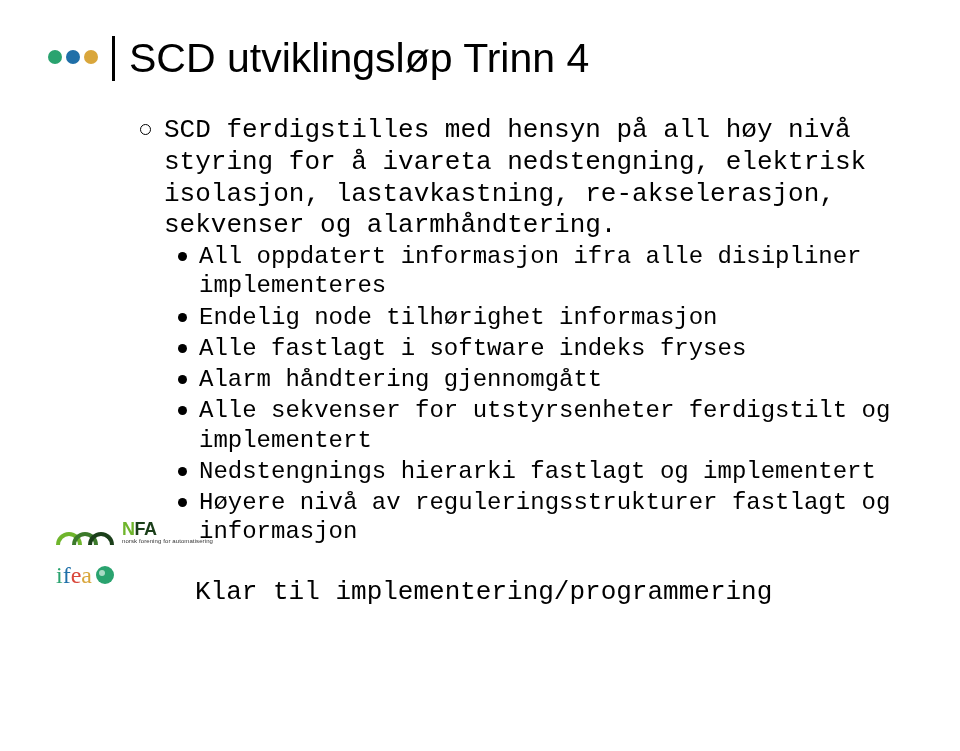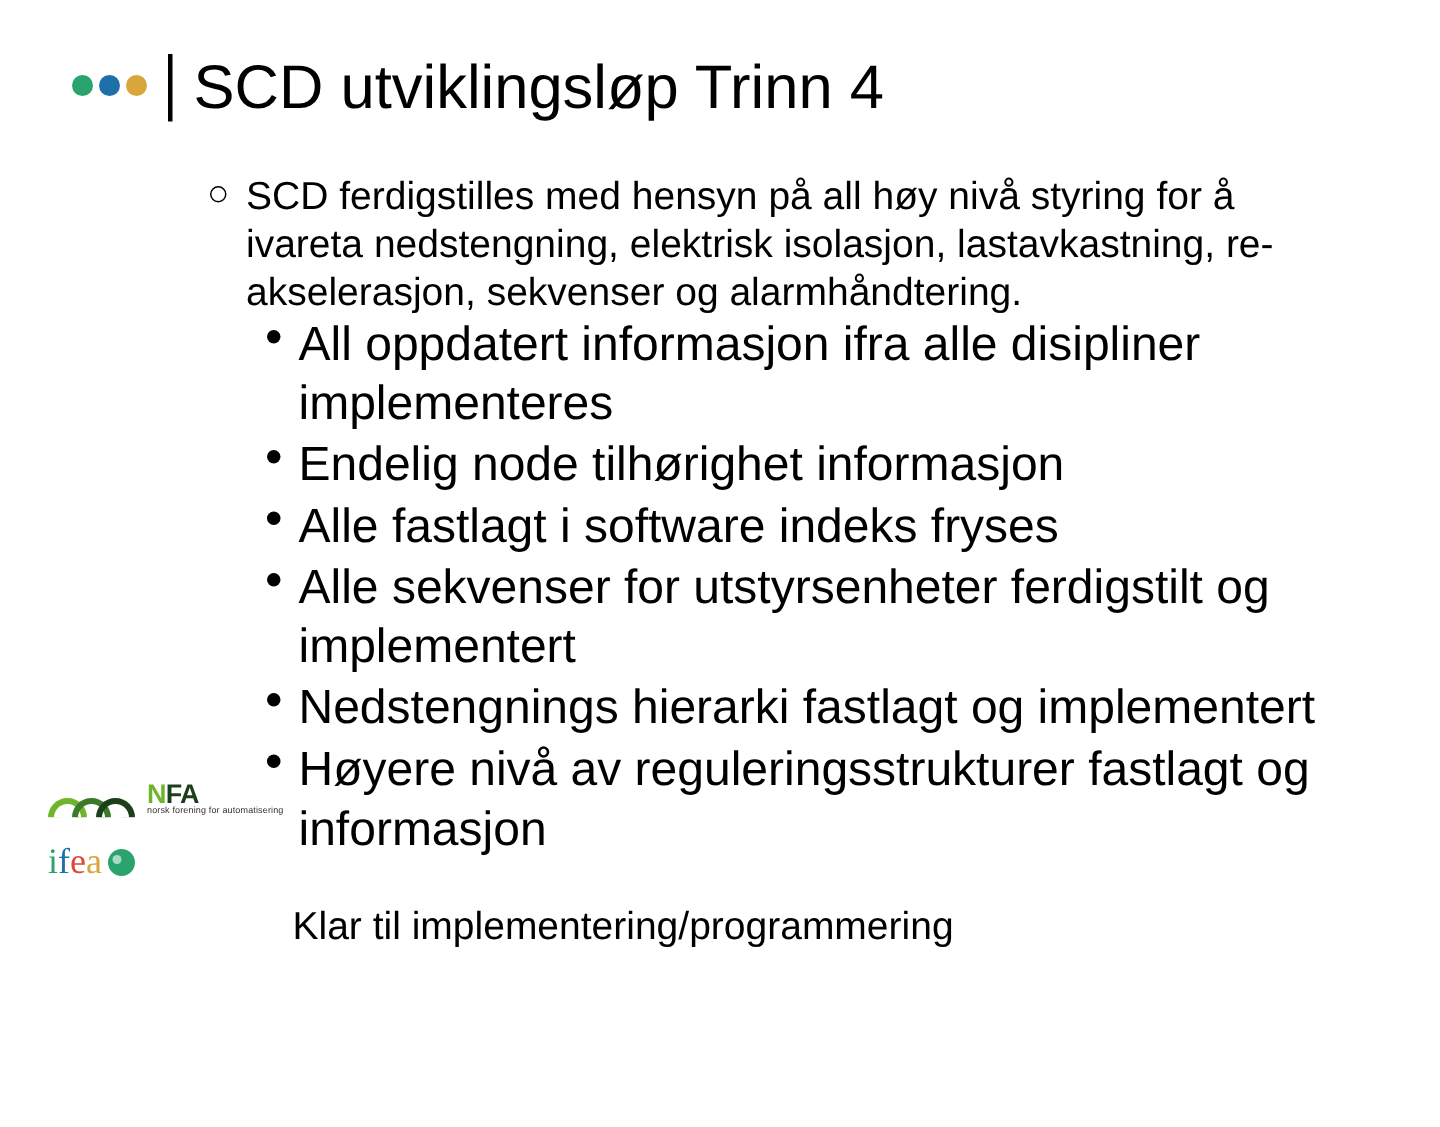--- a/index.html
+++ b/index.html
@@ -6,30 +6,30 @@
   html, body { width: 960px; height: 751px; background: #fff; font-family: Arial, Helvetica, sans-serif; color: #000; }
   .slide { position: relative; width: 960px; height: 618px; padding: 36px 48px 32px 48px; }
   .title-row { display: flex; align-items: flex-start; margin-bottom: 34px; }
   .bullets-decor { display: flex; flex-direction: row; gap: 4px; margin-top: 14px; margin-right: 14px; flex-shrink: 0;}
   .dot { width: 14px; height: 14px; border-radius: 50%; }
   .title-block { display: flex; align-items: center; }
   .vbar { width: 3px; background: #000; margin-right: 14px; align-self: stretch; }
   .title-text { font-size: 41px; font-weight: 400; line-height: 1.1; }
   .content { margin-left: 92px; margin-right: 10px; }
   .level1 { list-style: none; padding: 0; margin: 0; }
-  .item1 { margin-bottom: 4px; }
+  .item1 { margin-bottom: 4px; font-family: Liberation Mono, monospace; }
   .row { display: flex; align-items: flex-start; }
   .white-bullet { width: 11px; height: 11px; border-radius: 50%; border: 1.5px solid #000; background: #fff; margin-top: 9px; margin-right: 13px; flex-shrink: 0; }
   .text1 { font-size: 26px; line-height: 1.22; }
   .level2 { list-style: none; padding: 0; margin: 0 0 0 38px; }
   .item2 { display: flex; align-items: flex-start; margin-bottom: 2px; }
   .filled-bullet { width: 9px; height: 9px; border-radius: 50%; background: #000; margin-top: 10px; margin-right: 12px; flex-shrink: 0; }
-  .text2 { font-size: 32px; line-height: 1.22; }
+  .text2 { font-size: 24px; line-height: 1.22; }
   .final { font-size: 26px; margin-left: 55px; }
-  .logos { position: absolute; left: 32px; bottom: 28px; display: flex; flex-direction: column; gap: 14px; }
+  .logos { position: absolute; left: 56px; bottom: 28px; display: flex; flex-direction: column; gap: 14px; }
   .nfa-logo { display: flex; align-items: center; gap: 6px; }
   .nfa-arcs { position: relative; width: 60px; height: 28px; }
   .arc { position: absolute; border: 4px solid; border-bottom: none; border-top-left-radius: 40px; border-top-right-radius: 40px; }
   .arc1 { width: 26px; height: 13px; left: 0; top: 14px; border-color: #6fb52c; }
   .arc2 { width: 26px; height: 13px; left: 16px; top: 14px; border-color: #3b7a2a; }
   .arc3 { width: 26px; height: 13px; left: 32px; top: 14px; border-color: #1b3f1a; }
   .nfa-text { display: flex; flex-direction: column; line-height: 1; }
   .nfa-main { font-weight: 700; font-size: 18px; letter-spacing: -0.5px; }
   .nfa-g { color: #6fb52c; }
   .nfa-d { color: #1b3f1a; }
@@ -76,20 +76,24 @@
           <li class="item2">
             <span class="filled-bullet"></span>
             <span class="text2">Endelig node tilhørighet informasjon</span>
           </li>
           <li class="item2">
             <span class="filled-bullet"></span>
             <span class="text2">Alle fastlagt i software indeks fryses</span>
           </li>
           <li class="item2">
             <span class="filled-bullet"></span>
+            <span class="text2">Alarm håndtering gjennomgått</span>
+          </li>
+          <li class="item2">
+            <span class="filled-bullet"></span>
             <span class="text2">Alle sekvenser for utstyrsenheter ferdigstilt og implementert</span>
           </li>
           <li class="item2">
             <span class="filled-bullet"></span>
             <span class="text2">Nedstengnings hierarki fastlagt og implementert</span>
           </li>
           <li class="item2">
             <span class="filled-bullet"></span>
             <span class="text2">Høyere nivå av reguleringsstrukturer fastlagt og informasjon</span>
           </li>

